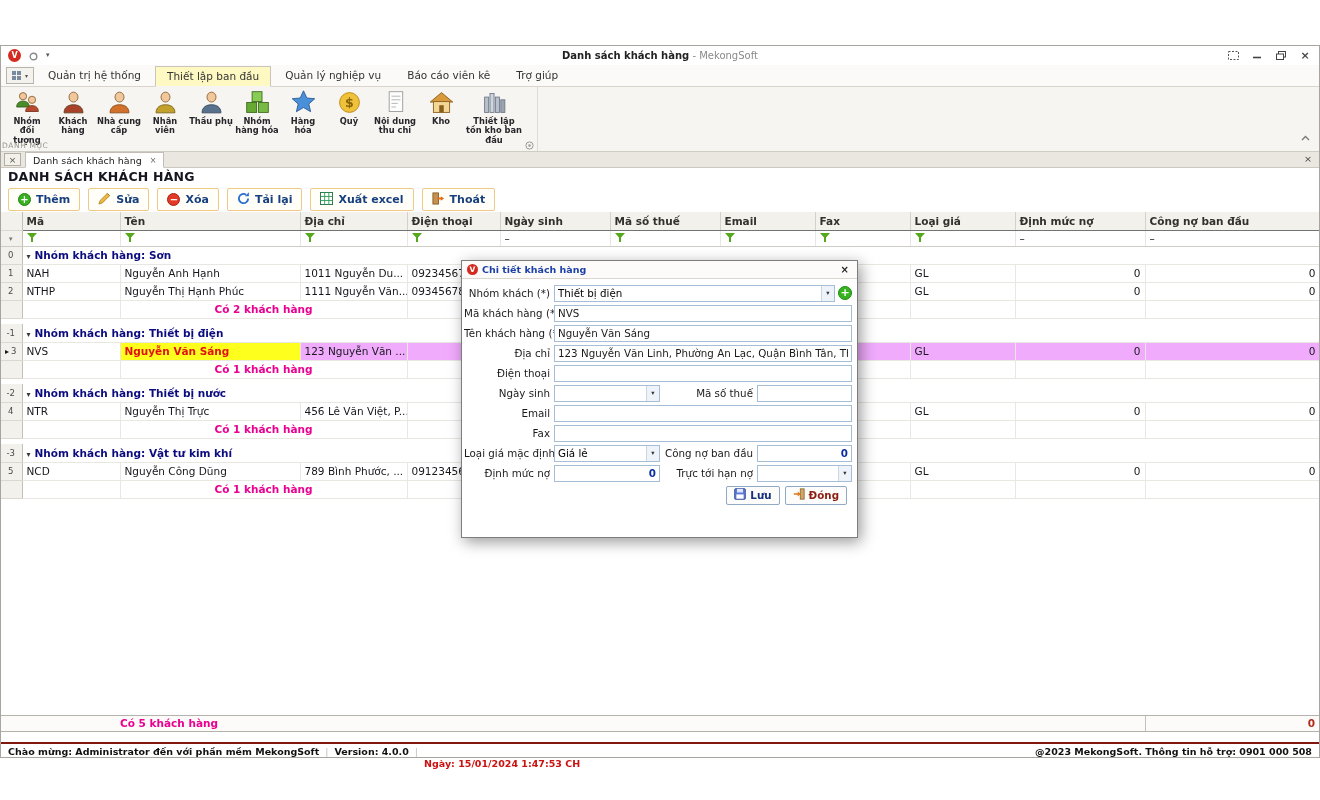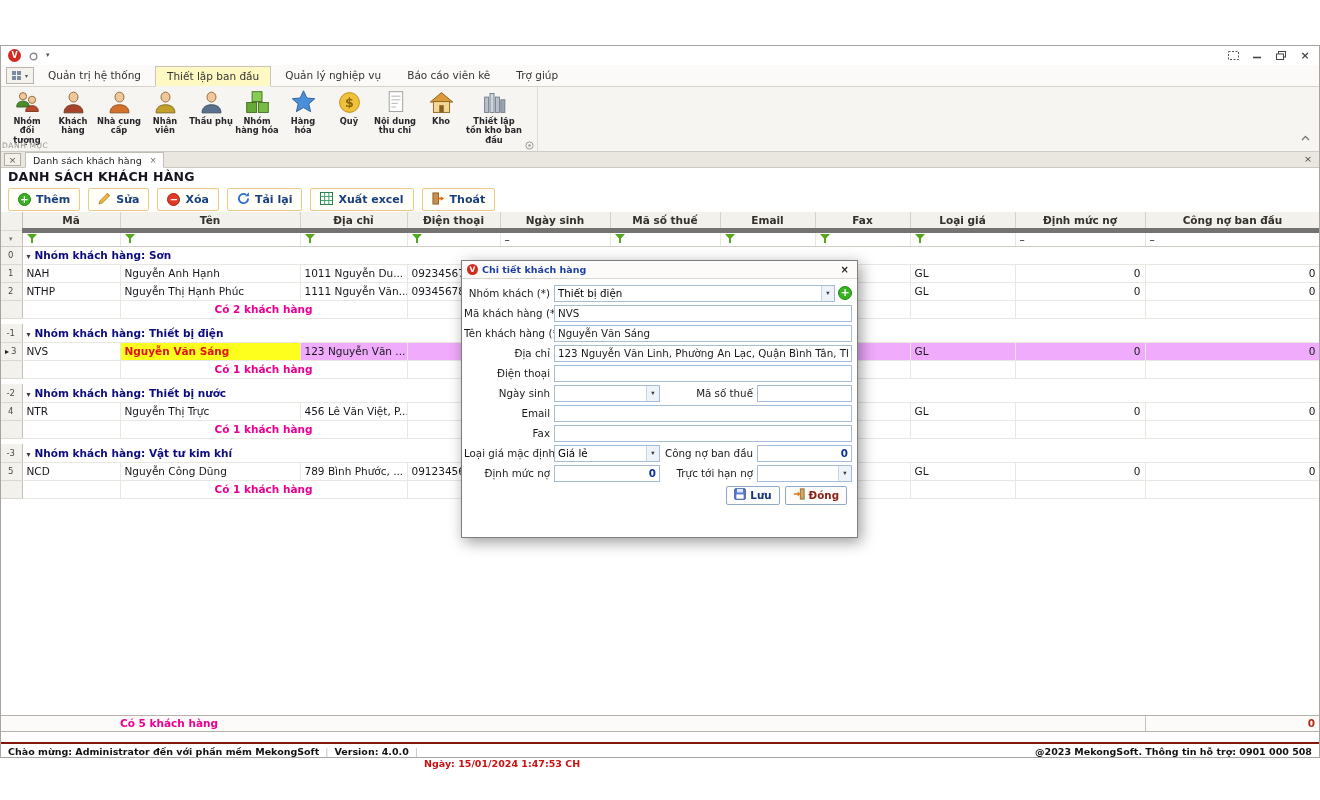--- a/index.html
+++ b/index.html
@@ -48,21 +48,21 @@
   
   .heading { position:absolute; left:8px; top:169px; font-size:12.5px; font-weight:700; color:#15151f; letter-spacing:.2px; }
   .toolbar { position:absolute; left:8px; top:188px; display:flex; gap:8px; }
   .btn { display:inline-flex; align-items:center; gap:5px; height:23px; padding:0 9px; background:#fffef9; border:1px solid #eec987; border-radius:2px; font-size:11px; font-weight:700; color:#18407e; font-family:inherit; }
   .ic-circle { width:13px; height:13px; border-radius:50%; color:#fff; font-size:10px; line-height:11px; text-align:center; font-weight:700; flex:none; }
   .ic-green { background:#38b021; border:1px solid #238312; }
   .ic-red { background:#e23a26; border:1px solid #a82313; }
 
   
   table.grid { position:absolute; left:0; top:212px; width:1320px; border-collapse:collapse; table-layout:fixed; background:#fff; }
-  .grid th { height:18px; background:#f3f1ec; border-right:1px solid #d4d1ca; border-bottom:5px solid #737373; font-size:10.5px; font-weight:700; color:#34312b; text-align:center; padding:0 4px; white-space:nowrap; overflow:hidden; }
+  .grid th { height:18px; background:#f3f1ec; border-right:1px solid #d4d1ca; border-bottom:1px solid #737373; font-size:10.5px; font-weight:700; color:#34312b; text-align:left; padding:0 4px; white-space:nowrap; overflow:hidden; }
   .grid td { height:18px; font-size:10.5px; color:#17171c; padding:0 4px; border-right:1px solid #e9e7e2; border-bottom:1px solid #e9e7e2; white-space:nowrap; overflow:hidden; }
   .grid tr.fr td { height:16px; border-bottom:1px solid #cfccc5; }
   .grid .gut { background:#f3f1ec; border-right:1px solid #c3c0b9; border-bottom:1px solid #dbd8d1; font-size:8.5px; color:#4a4a4a; text-align:center; padding:0 1px; }
   .grid .num { text-align:right; }
   .grid tr.gh td.gcell { font-weight:700; color:#0c0c80; }
   .garrow { color:#3a3a3a; font-size:8px; margin-right:4px; }
   .grid tr.gf td.fcell { text-align:center; color:#ea0092; font-weight:700; }
   .grid tr.sel td { background:#f0abfc; }
   .grid tr.sel td.c-ma { background:#fff; }
   .grid tr.sel td.c-ten { background:#ffff1e; color:#e01212; font-weight:700; }
@@ -113,20 +113,23 @@
 <div class="screen">
   <div class="app-frame"></div>
 
   <div class="titlebar">
     <div class="tb-left">
       <span class="logo-v">V</span>
       <span><svg width="9" height="9">
             <circle cx="4.5" cy="4.5" r="3.3" fill="none" stroke="#8a8a8a" stroke-width="1.4"></circle>
           </svg></span>
       <span class="tb-caret">▾</span>
+    </div>
+    <div class="tb-title">
+      <b>Danh sách khách hàng</b><span class="muted"> - MekongSoft</span>
     </div>
     <div class="tb-ctrls">
       <span class="wc">
           <svg width="11" height="9">
             <rect x="0.5" y="0.5" width="10" height="8" fill="none" stroke="#555" stroke-dasharray="2 1.5"></rect>
           </svg>
         </span>
       <span class="wc">
           <svg width="9" height="8">
             <path d="M0 6.5h8" stroke="#444" stroke-width="1.6"></path>

